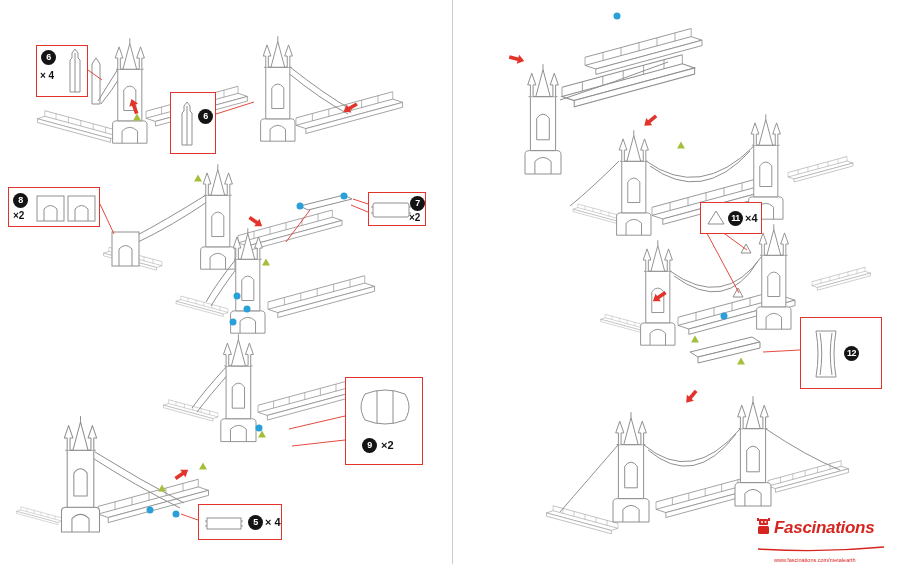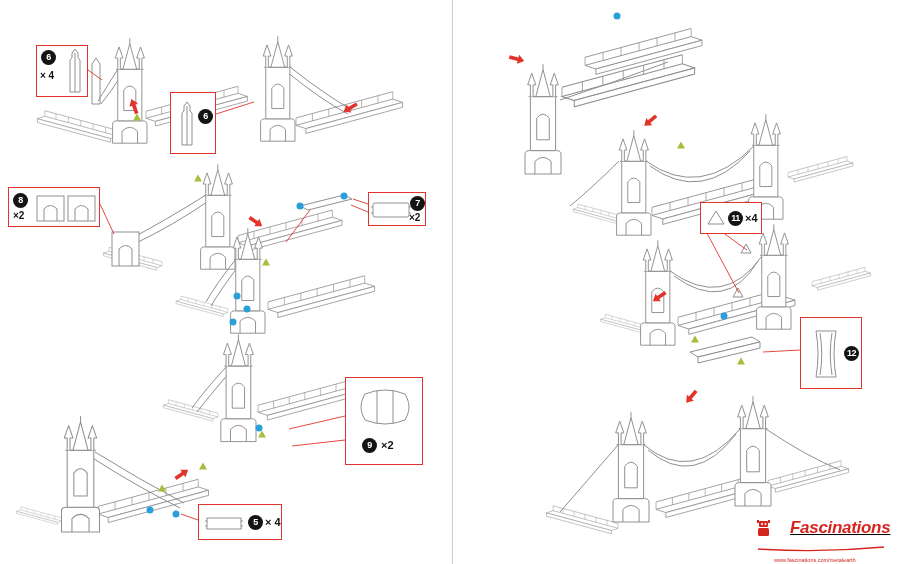--- a/index.html
+++ b/index.html
@@ -15,21 +15,21 @@
 
   .callout { position:absolute; border:1px solid #e2342a; background:#ffffff; }
   .badge { position:absolute; width:15px; height:15px; border-radius:50%;
            background:#141414; color:#ffffff; font-size:9px; font-weight:700;
            display:flex; align-items:center; justify-content:center;
            line-height:1; letter-spacing:-0.5px; }
   .qty { position:absolute; font-size:11px; font-weight:700; color:#111111; white-space:nowrap; }
   .part-art { position:absolute; }
 
   .logo { position:absolute; left:756px; top:518px; width:140px; }
-  .logo-row { display:flex; align-items:center; gap:19px;text-decoration:underline; }
+  .logo-row { display:flex; align-items:flex-start; gap:3px; }
   .brand { color:#d6251f; font-weight:700; font-style:italic; font-size:17px; letter-spacing:-0.3px; }
   .logo-url { color:#d6251f; font-size:5.5px; margin-top:1px; margin-left:18px; }
 </style>
 </head>
 <body>
 
 <div class="sheet">
 
   <svg class="art" width="900" height="564" viewBox="0 0 900 564">
     <defs>
@@ -263,21 +263,21 @@
   </div>
 
   <div class="callout" style="left:700px;top:202px;width:62px;height:32px">
     <svg class="part-art" style="left:4px;top:6px" width="22" height="18">
       <polygon class="piece" points="11,2 19,15 3,15"></polygon>
     </svg>
     <span class="badge" style="left:27px;top:8px">11</span>
     <span class="qty" style="left:44px;top:9px">×4</span>
   </div>
 
-  <div class="callout" style="left:800px;top:317px;width:62px;height:72px">
+  <div class="callout" style="left:800px;top:317px;width:82px;height:72px">
     <svg class="part-art" style="left:8px;top:8px" width="34" height="56">
       <path class="piece" d="M7 5 L27 5 Q23 28 27 51 L7 51 Q11 28 7 5 Z"></path>
       <path class="cable" d="M11 7 Q14.5 28 11 49 M23 7 Q19.5 28 23 49"></path>
     </svg>
     <span class="badge" style="left:43px;top:28px">12</span>
   </div>
 
   <div class="logo">
     <div class="logo-row">
       <svg width="15" height="17">

